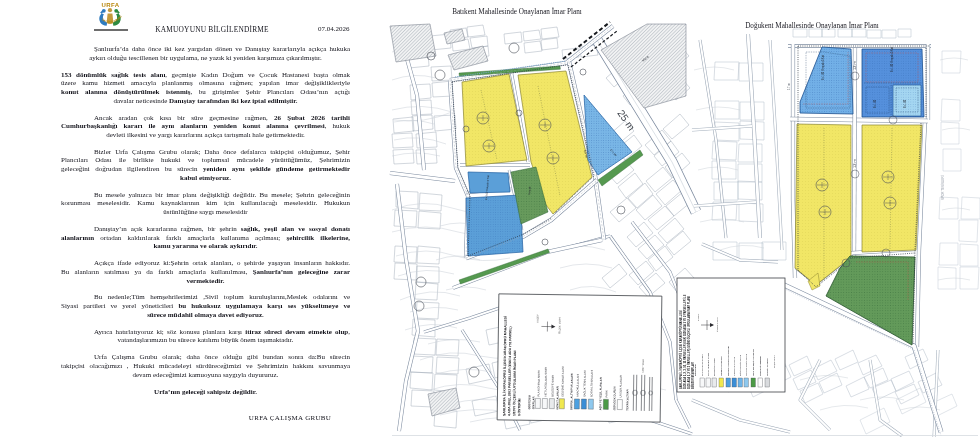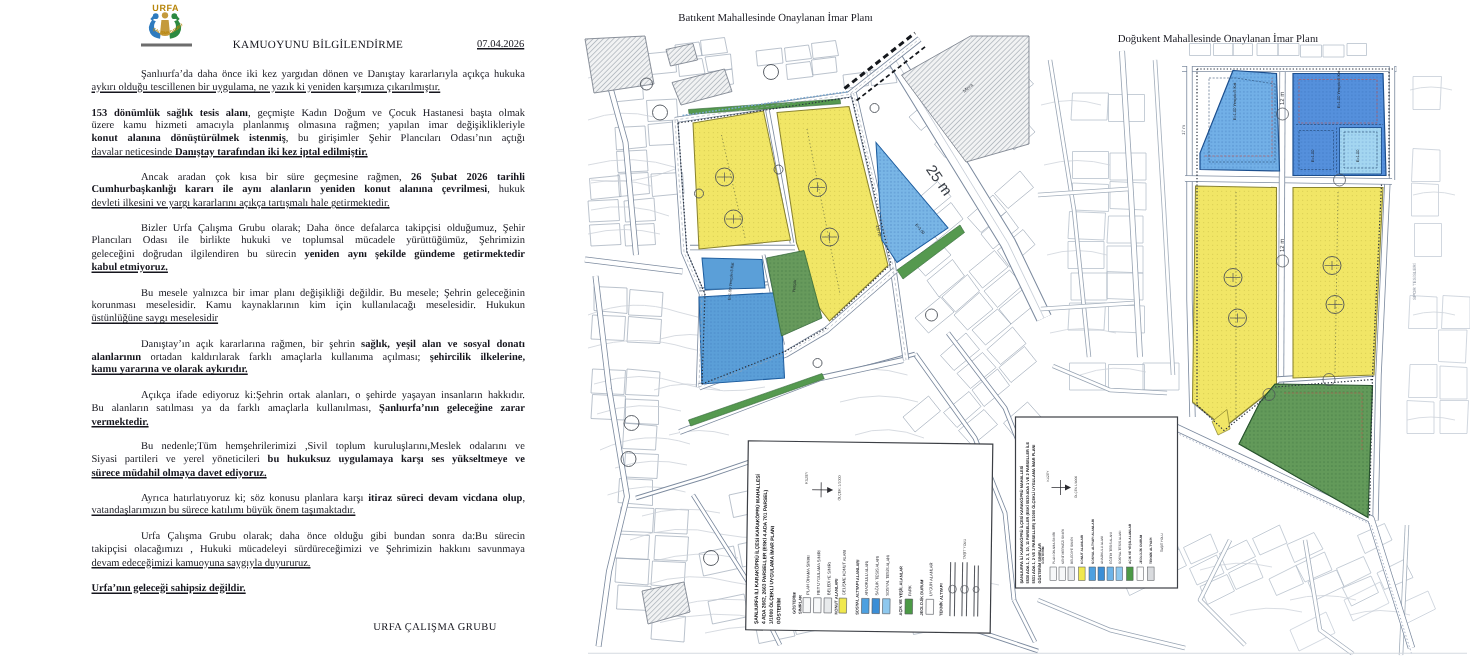--- a/index.html
+++ b/index.html
@@ -2,21 +2,21 @@
 <html><head>
 <meta charset="utf-8">
 <style>
   html,body{margin:0;padding:0;background:#fff;}
   #page{position:relative;width:980px;height:437px;background:#fff;overflow:hidden;
         font-family:"Liberation Serif", serif;}
   #doc{position:absolute;left:61px;top:45px;width:289px;color:#15151d;
        font-size:7px;line-height:8.7px;}
   .p{margin:0 0 8.15px 0;}
   .jl{text-align:justify;text-align-last:justify;white-space:normal;}
-  .ll{text-align:left;text-decoration:underline;}
+  .ll{text-align:center;}
   .in{text-indent:33px;}
   b{font-weight:bold;}
 </style>
 </head>
 <body>
 <div id="page">
 
 <div id="doc">
 <div class="p">
 <div class="jl in">Şanlıurfa’da daha önce iki kez yargıdan dönen ve Danıştay kararlarıyla açıkça hukuka</div>
@@ -53,36 +53,36 @@
 <div class="jl in">Açıkça ifade ediyoruz ki:Şehrin ortak alanları, o şehirde yaşayan insanların hakkıdır.</div>
 <div class="jl">Bu alanların satılması ya da farklı amaçlarla kullanılması, <b>Şanlıurfa’nın geleceğine zarar</b></div>
 <div class="ll"><b>vermektedir.</b></div>
 </div>
 <div class="p">
 <div class="jl in">Bu nedenle;Tüm hemşehrilerimizi ,Sivil toplum kuruluşlarını,Meslek odalarını ve</div>
 <div class="jl">Siyasi partileri ve yerel yöneticileri <b>bu hukuksuz uygulamaya karşı ses yükseltmeye ve</b></div>
 <div class="ll"><b>sürece müdahil olmaya davet ediyoruz.</b></div>
 </div>
 <div class="p">
-<div class="jl in">Ayrıca hatırlatıyoruz ki; söz konusu planlara karşı <b>itiraz süreci devam vicdana olup</b>,</div>
+<div class="jl in">Ayrıca hatırlatıyoruz ki; söz konusu planlara karşı <b>itiraz süreci devam etmekte olup</b>,</div>
 <div class="ll">vatandaşlarımızın bu sürece katılımı büyük önem taşımaktadır.</div>
 </div>
 <div class="p">
 <div class="jl in">Urfa Çalışma Grubu olarak; daha önce olduğu gibi bundan sonra da:Bu sürecin</div>
 <div class="jl">takipçisi olacağımızı , Hukuki mücadeleyi sürdüreceğimizi ve Şehrimizin hakkını savunmaya</div>
 <div class="ll">devam edeceğimizi kamuoyuna saygıyla duyururuz.</div>
 </div>
 <div class="p">
 <div class="ll"><b>Urfa’nın geleceği sahipsiz değildir.</b></div>
 </div>
 </div>
 
 <div style="position:absolute;left:152px;top:24.5px;width:120px;text-align:center;font-size:7.4px;font-weight:normal;letter-spacing:0.2px;color:#15151d;">KAMUOYUNU BİLGİLENDİRME</div>
 
-<div style="position:absolute;left:318px;top:25px;font-size:7px;color:#15151d;text-decoration:underline;">07.04.2026</div>
+<div style="position:absolute;left:318px;top:25px;font-size:7px;color:#15151d;">07.04.2026</div>
 
 <div style="position:absolute;left:230px;top:413.5px;width:120px;text-align:center;font-size:7px;letter-spacing:0.3px;color:#15151d;">URFA ÇALIŞMA GRUBU</div>
 
 <svg style="position:absolute;left:88px;top:0;" width="46" height="36" viewBox="0 0 46 36">
 
   <text x="22.5" y="7" font-family="Liberation Sans, sans-serif" font-size="6" font-weight="bold" fill="#b8860b" text-anchor="middle" letter-spacing="0.4">URFA</text>
 
   <circle cx="15.8" cy="10.8" r="1.9" fill="#2e7bbf"></circle>
   <path d="M13.5 13.2 q-3.8 4.8 -1.2 9.2 q1.8 2.8 6.4 3.4 l0.4 -3.4 q-3.4 -1 -4.2 -3.6 q-0.7 -2.4 1 -4.6 z" fill="#2e7bbf"></path>
   <path d="M12.2 12.6 l2.2 -2.4 1.4 1.2 -2.2 2.4 z" fill="#2e7bbf"></path>

